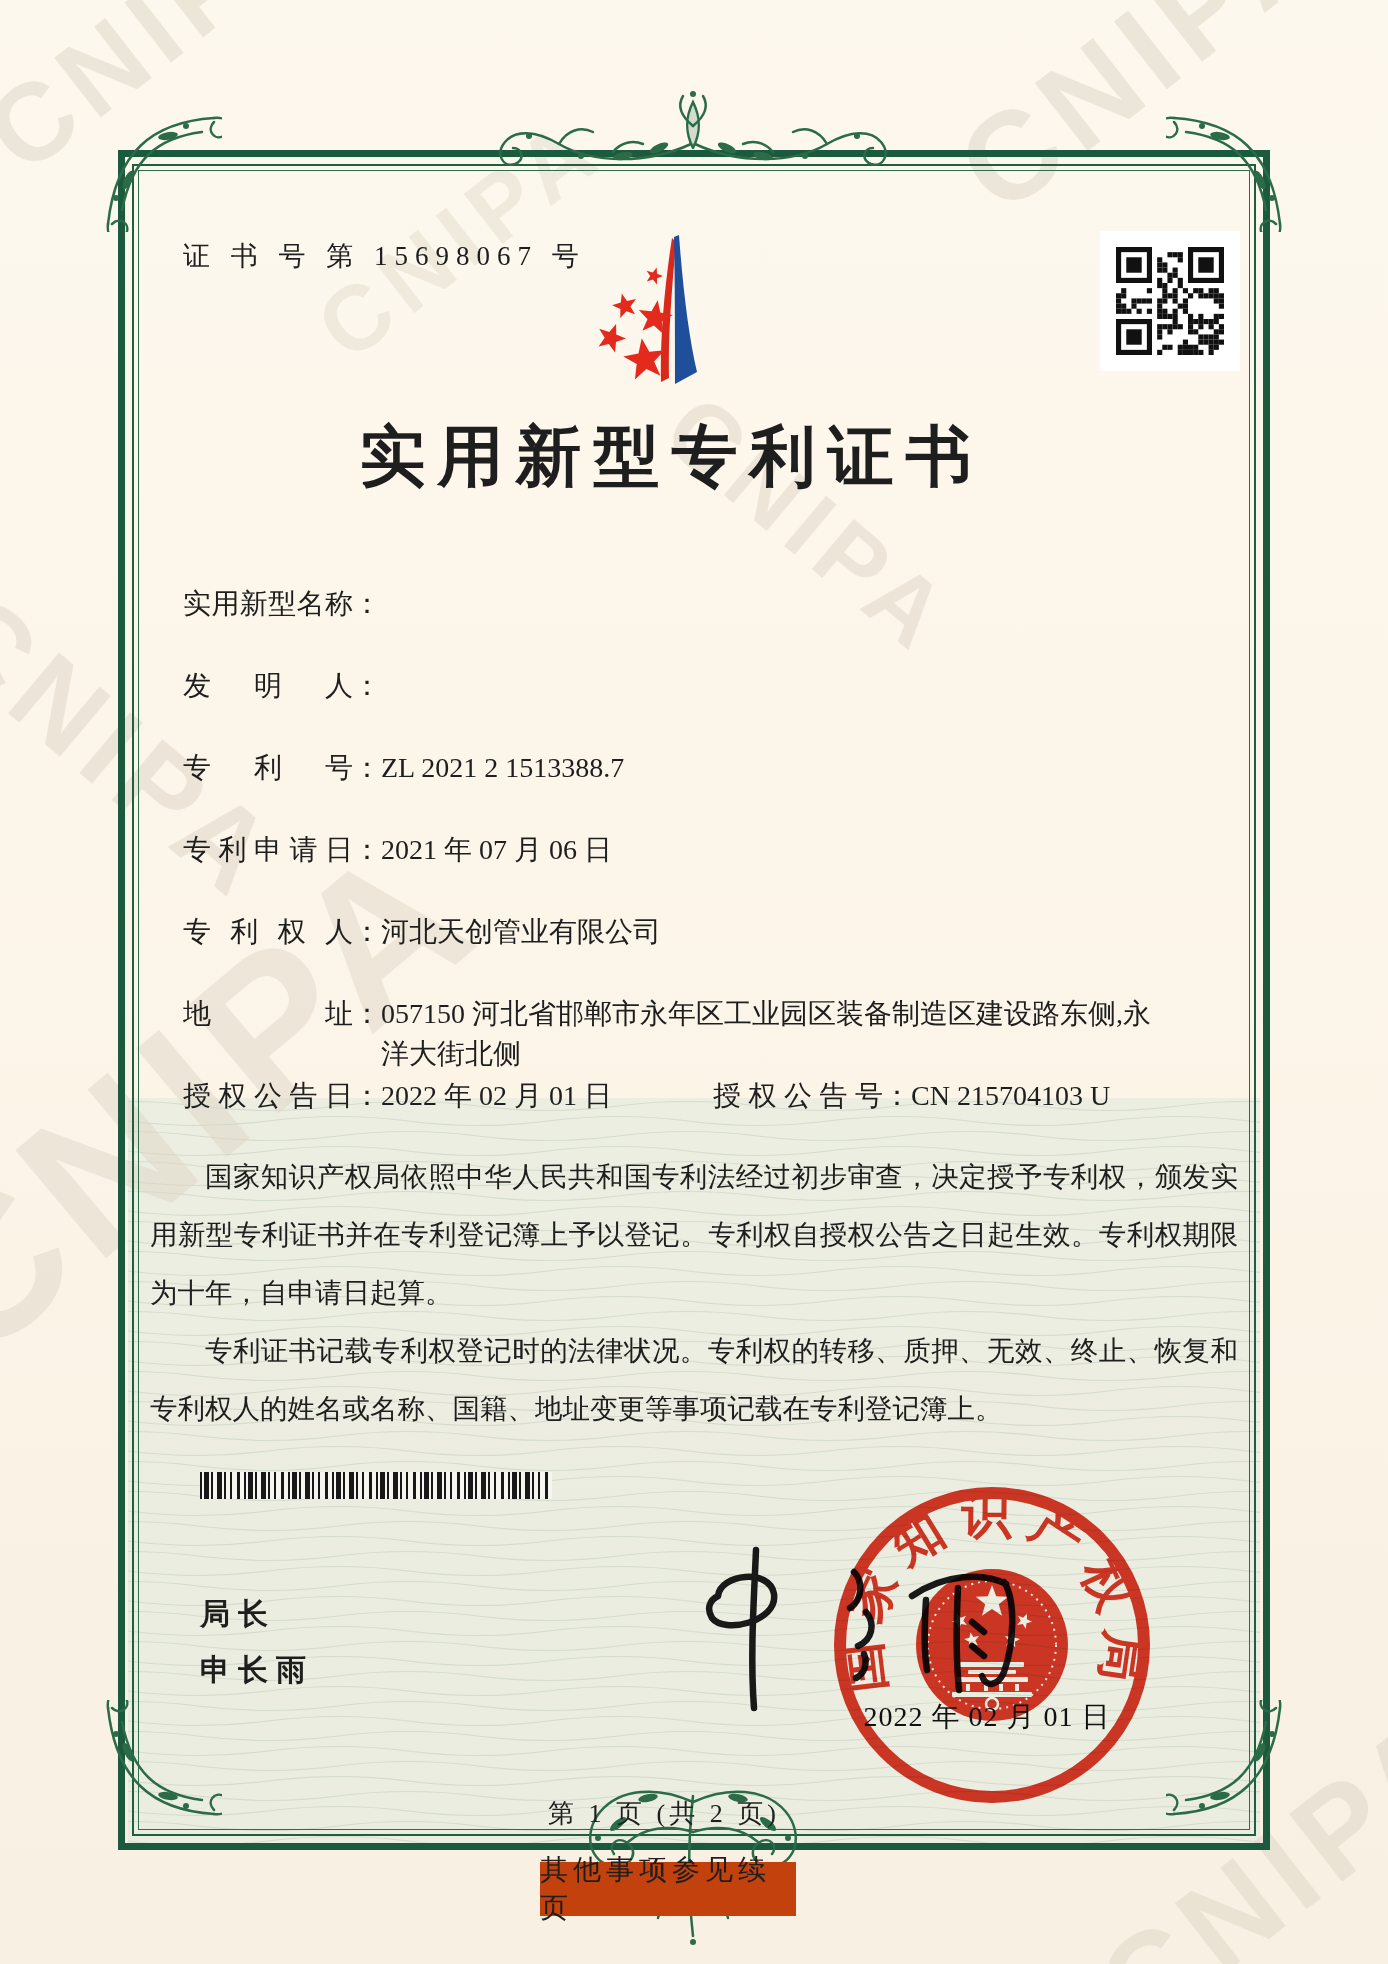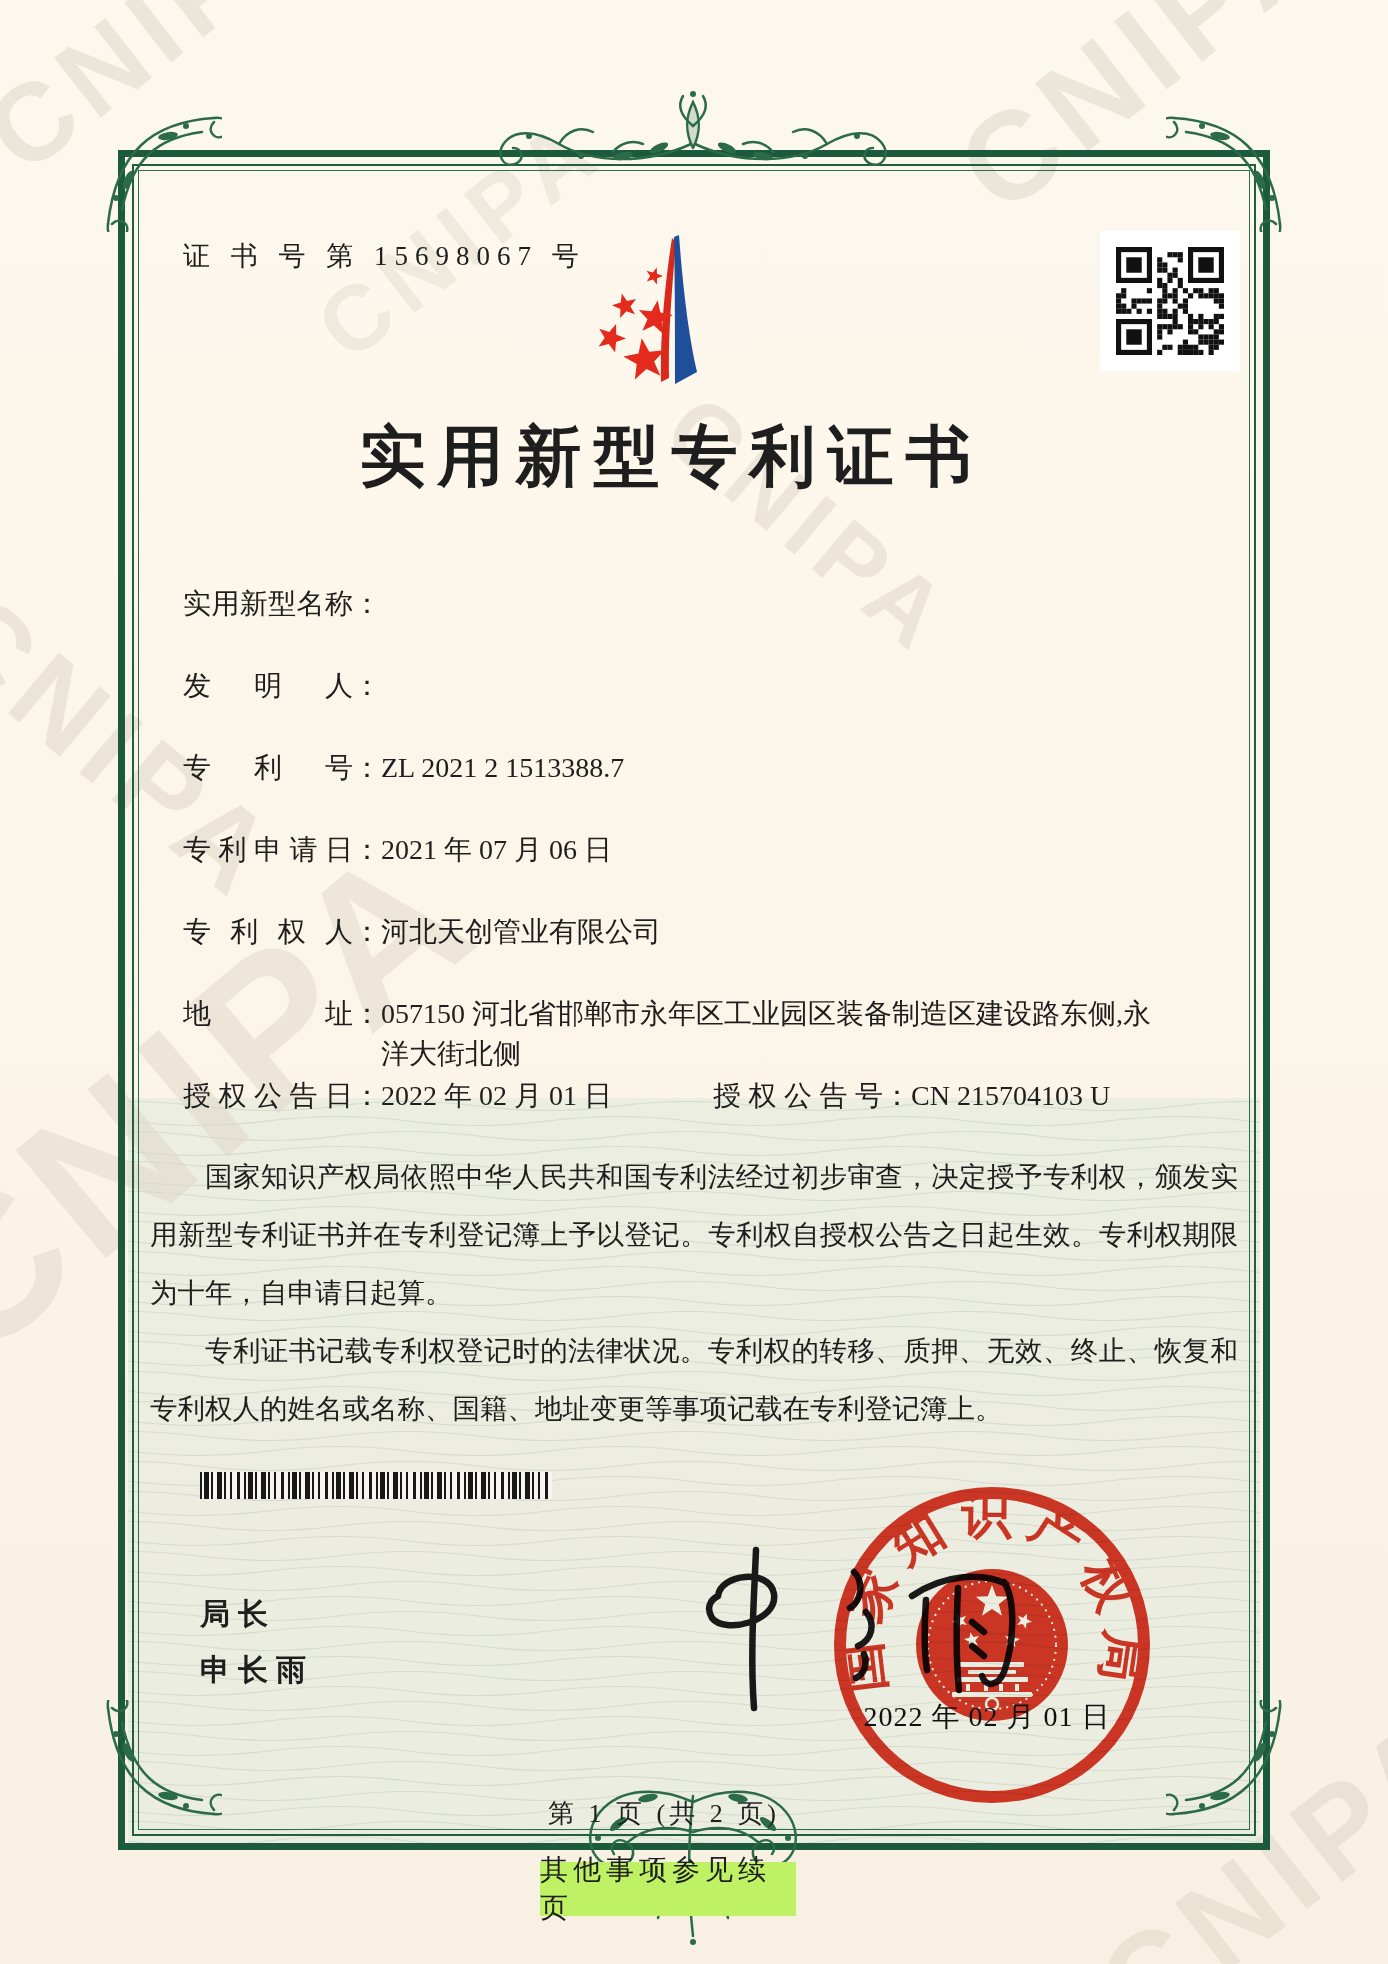--- a/index.html
+++ b/index.html
@@ -53,21 +53,21 @@
   .director-name{position:absolute;left:200px;top:1650px;font-size:30px;font-weight:600;
     letter-spacing:8px;font-family:"Liberation Sans","DejaVu Sans",sans-serif;z-index:3;}
   .signature{position:absolute;left:628px;top:1538px;z-index:3;}
   
   .seal{position:absolute;left:827px;top:1480px;z-index:4;opacity:.93;mix-blend-mode:multiply;}
   .seal-date{position:absolute;left:862px;top:1698px;width:250px;text-align:center;
     font-size:28px;letter-spacing:1px;color:#111;z-index:5;}
   
   .page-info{position:absolute;left:126px;top:1796px;width:1076px;text-align:center;
     font-size:26px;letter-spacing:4px;z-index:3;}
-  .cont-note{position:absolute;left:540px;top:1862px;width:256px;height:54px;background:#bef264;
+  .cont-note{position:absolute;left:540px;top:1862px;width:256px;height:54px;background:#c2410c;
     display:flex;align-items:center;justify-content:center;font-size:28px;letter-spacing:5px;z-index:3;}
 </style>
 </head>
 <body>
 
 <svg id="waves-svg" width="1132" height="750">
     <rect x="0" y="0" width="1132" height="750" fill="#e9ecdf" opacity="0.85"></rect>
     <path d="M-70 8 q70 -9 140 0 q70 9 140 0 q70 -9 140 0 q70 9 140 0 q70 -9 140 0 q70 9 140 0 q70 -9 140 0 q70 9 140 0 q70 -9 140 0 q70 9 140 0 q70 -9 140 0 q70 9 140 0" fill="none" stroke="#c7d2c2" stroke-width="1.2" opacity="0.65"></path>
     <path d="M-140 23 q70 -9 140 0 q70 9 140 0 q70 -9 140 0 q70 9 140 0 q70 -9 140 0 q70 9 140 0 q70 -9 140 0 q70 9 140 0 q70 -9 140 0 q70 9 140 0 q70 -9 140 0 q70 9 140 0" fill="none" stroke="#c7d2c2" stroke-width="1.2" opacity="0.65"></path>
     <path d="M-70 38 q70 -9 140 0 q70 9 140 0 q70 -9 140 0 q70 9 140 0 q70 -9 140 0 q70 9 140 0 q70 -9 140 0 q70 9 140 0 q70 -9 140 0 q70 9 140 0 q70 -9 140 0 q70 9 140 0" fill="none" stroke="#c7d2c2" stroke-width="1.2" opacity="0.65"></path>

